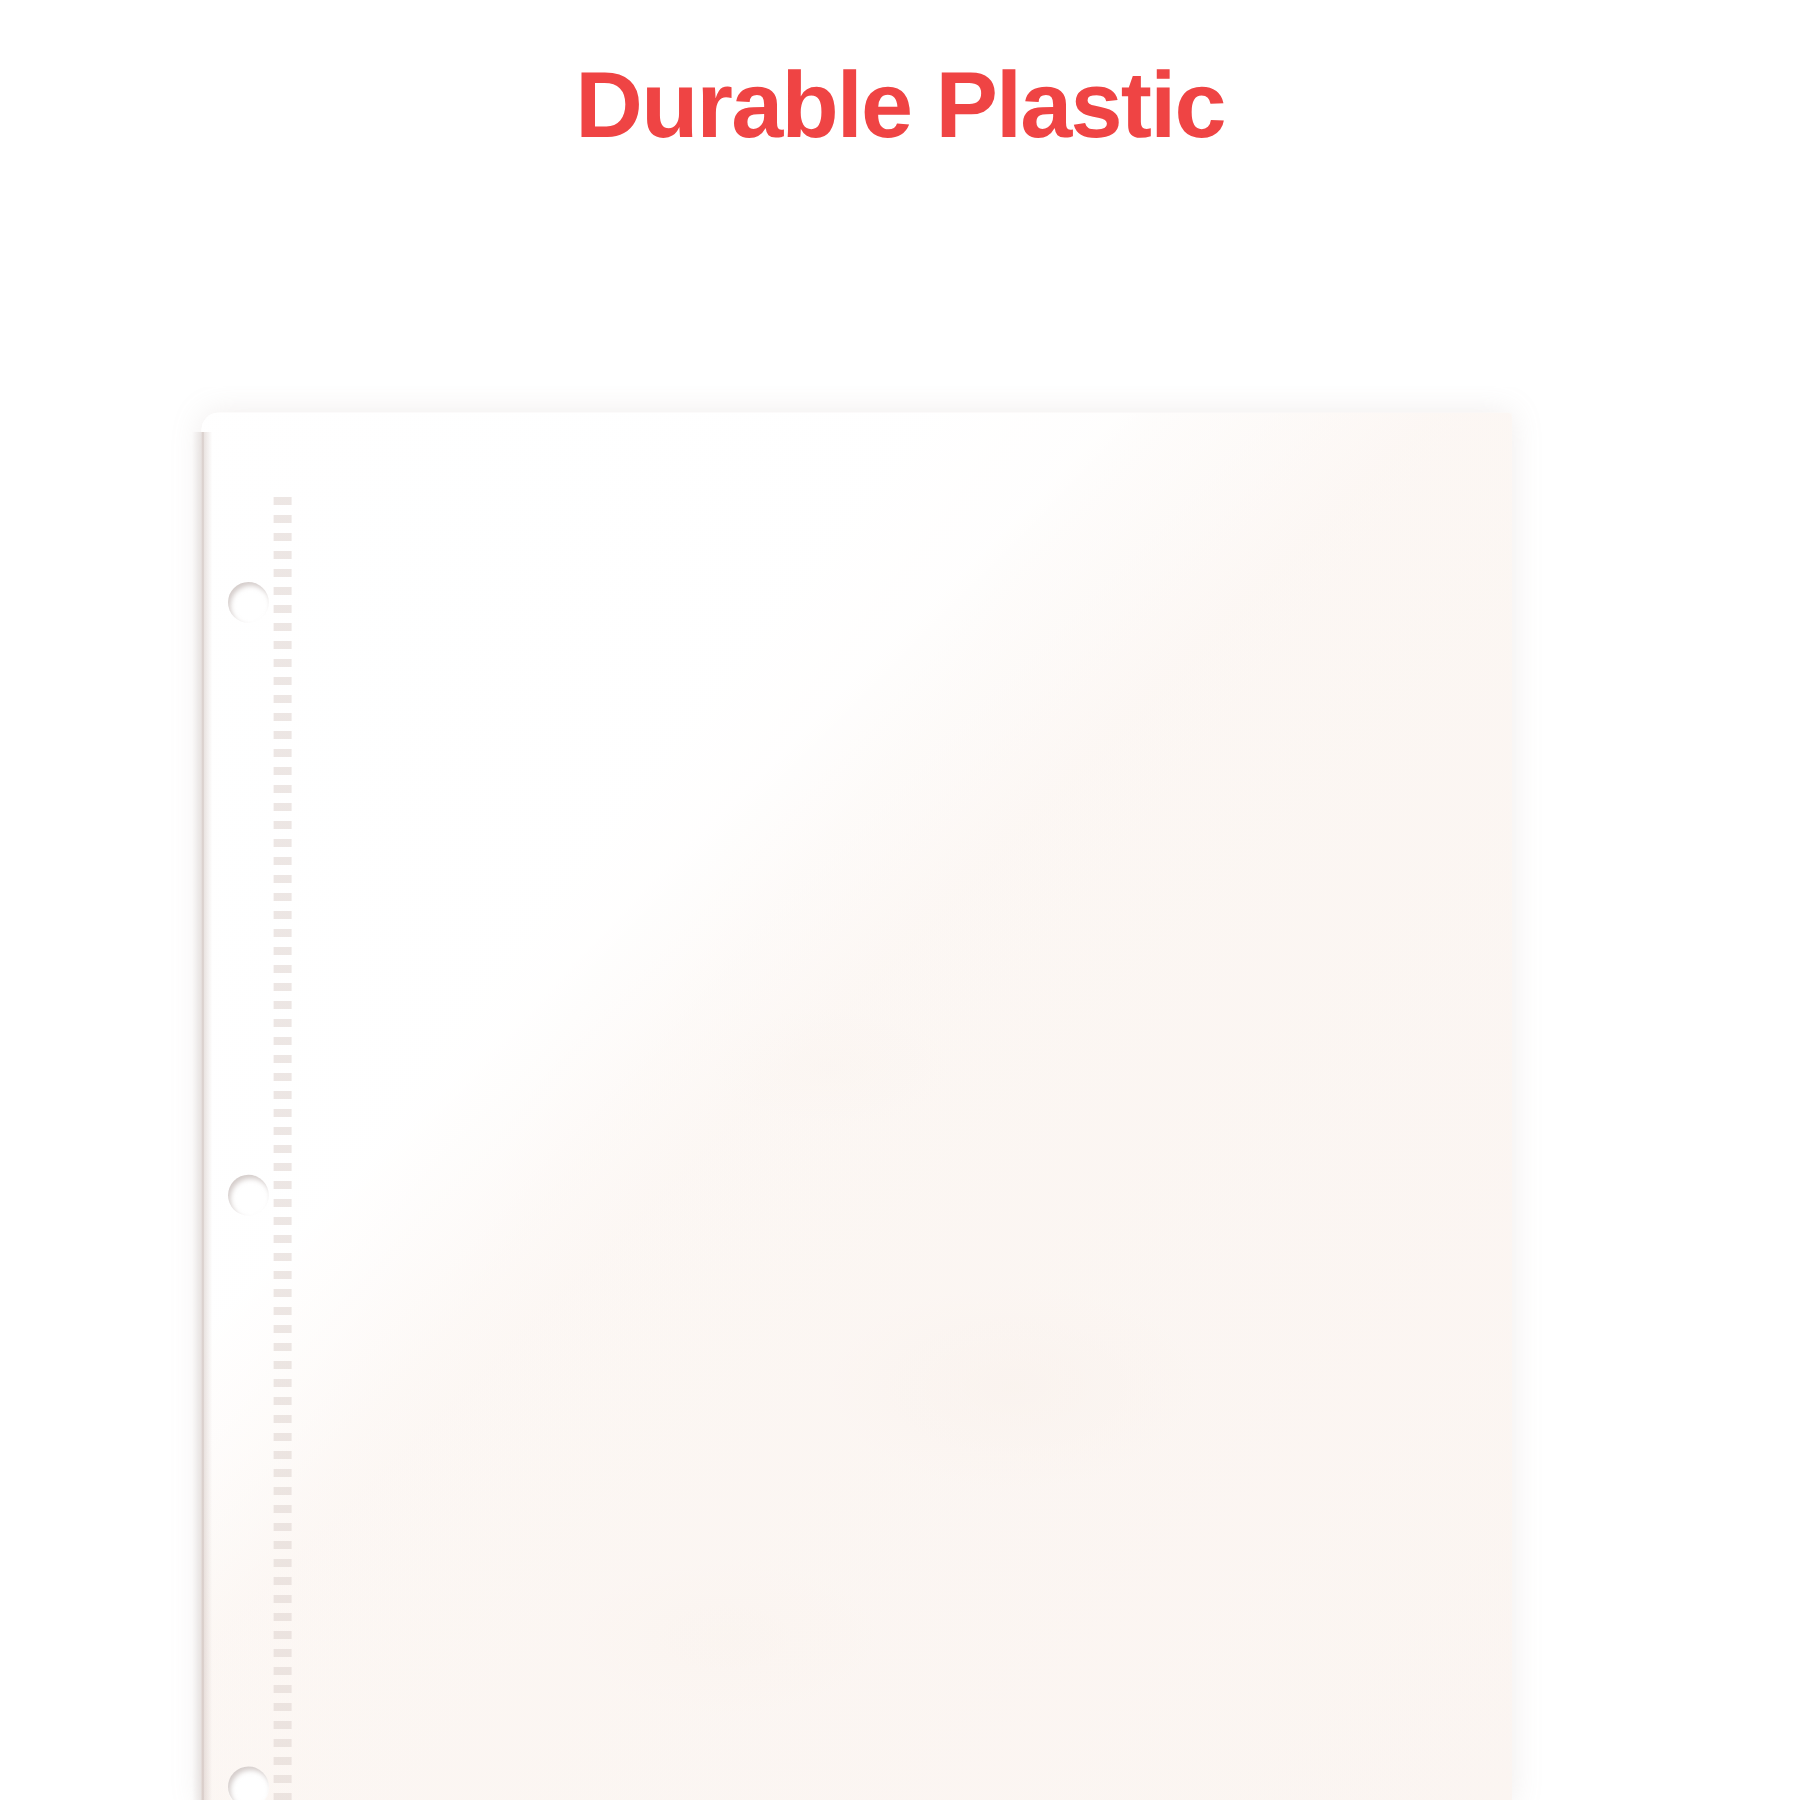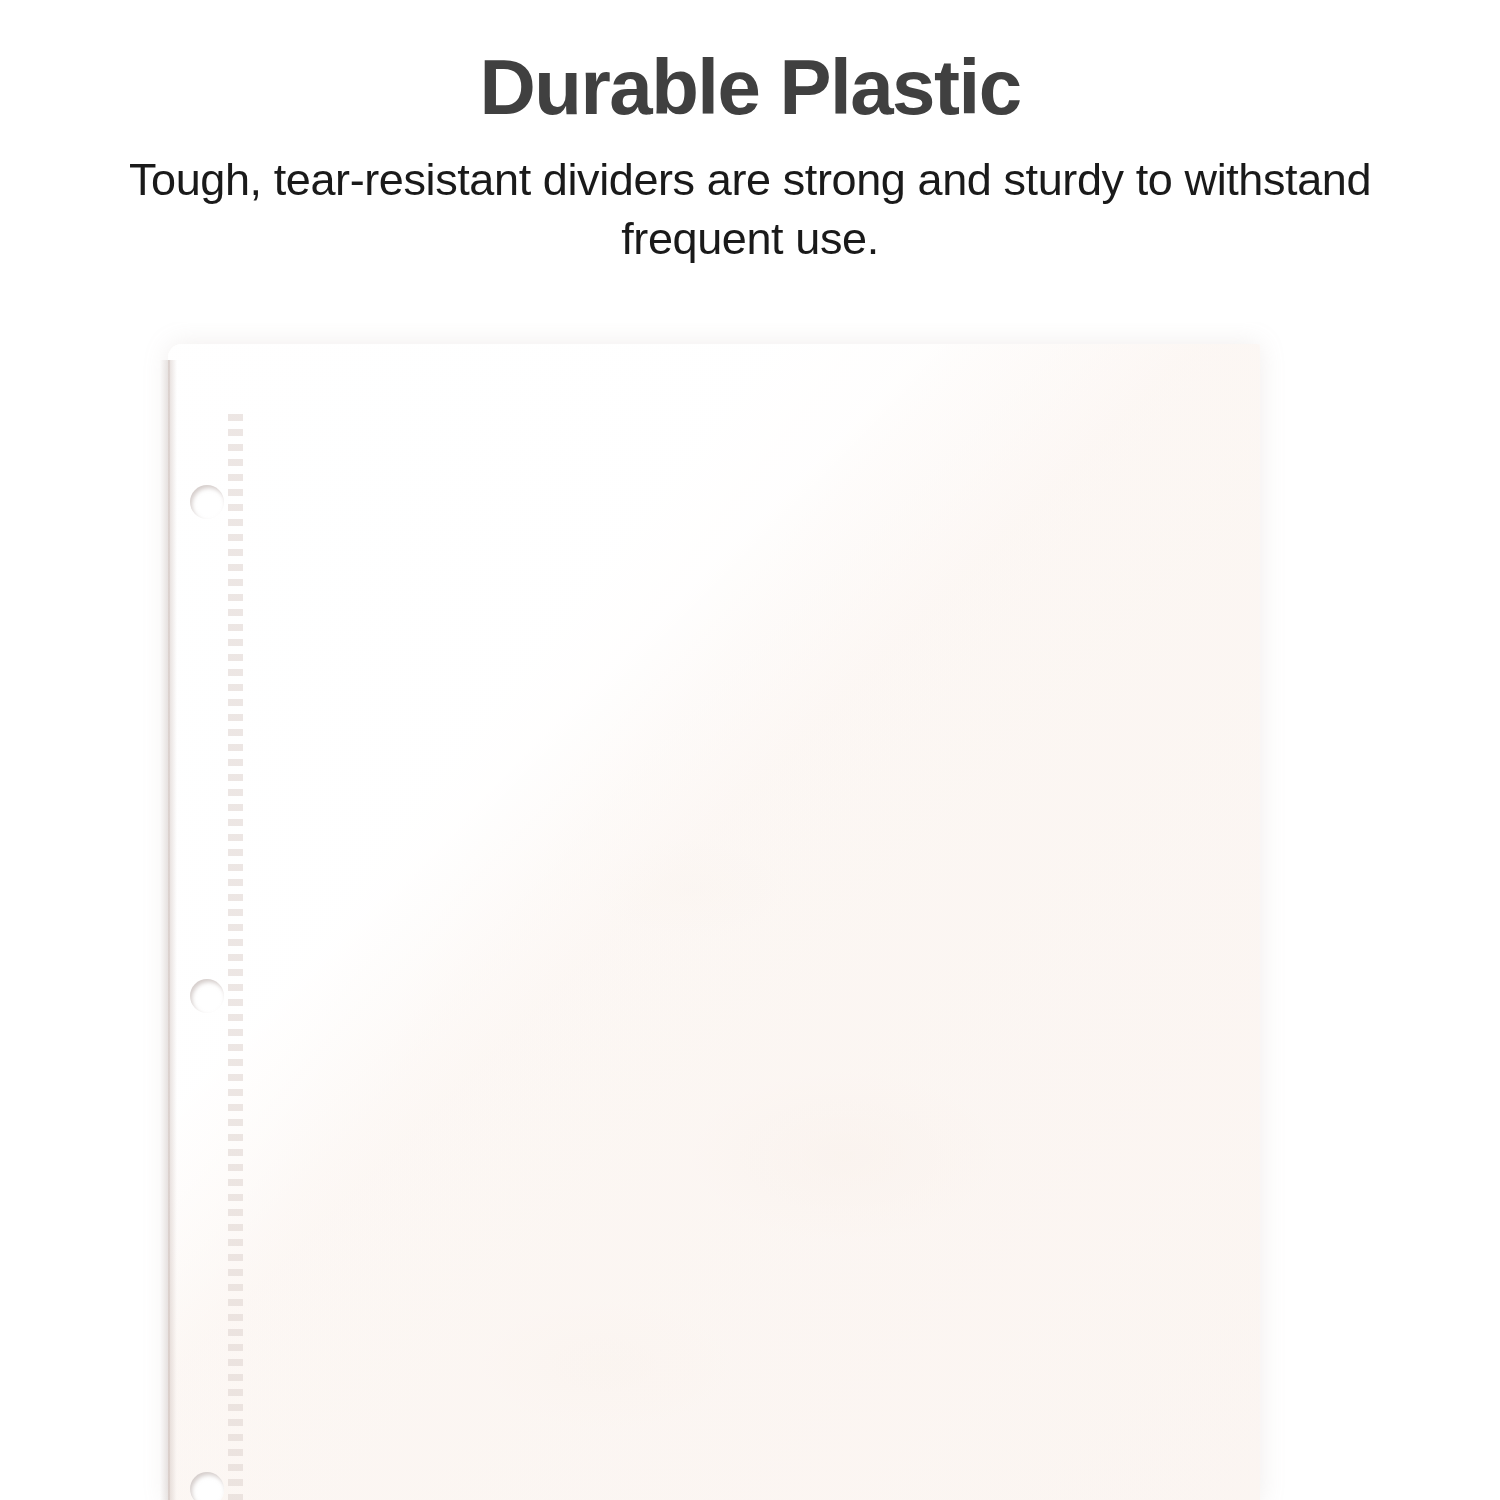--- a/index.html
+++ b/index.html
@@ -22,21 +22,21 @@
     width: 1500px;
     padding-top: 48px;
     text-align: center;
   }
   .headline {
     font-family: "Liberation Sans", sans-serif;
     font-weight: bold;
     font-size: 78px;
     line-height: 1.02;
     letter-spacing: -1.5px;
-    color: #404040;
+    color: #ef4444;
     margin: 0;
   }
   .subhead {
     font-family: "Liberation Sans", sans-serif;
     font-weight: normal;
     font-size: 45px;
     line-height: 1.33;
     color: #1a1a1a;
     margin: 22px auto 0 auto;
     width: 1320px;
@@ -214,21 +214,20 @@
         rgba(251,245,241,0.60) 100%);
     pointer-events: none;
     border-top-left-radius: 14px;
   }
 </style>
 </head>
 <body>
 
 <div class="header">
   <h1 class="headline">Durable Plastic</h1>
-  <p class="subhead">Tough, tear-resistant dividers are strong and sturdy to withstand frequent use.</p>
 </div>
 
 <div class="photo">
 
   <div id="tab-layer-back">
       <div class="tab" style="left: 1030px; top: 50px; clip-path: inset(0px); opacity: 0.52;">
         <div class="disc" style="background: radial-gradient(at 30% 38%, rgb(194, 218, 150) 0%, rgb(194, 218, 150) 52%, rgb(140, 187, 78) 96%, rgb(140, 187, 78) 100%); box-shadow: rgba(255, 255, 255, 0.75) -6px 0px 10px -4px inset, rgba(120, 110, 100, 0.18) 0px 2px 6px;"></div>
         <div class="rim" style="border: 2px solid rgb(140, 187, 78); opacity: 0.55;"></div>
         <div class="gloss"></div>
         <div class="label">Calendar</div>

